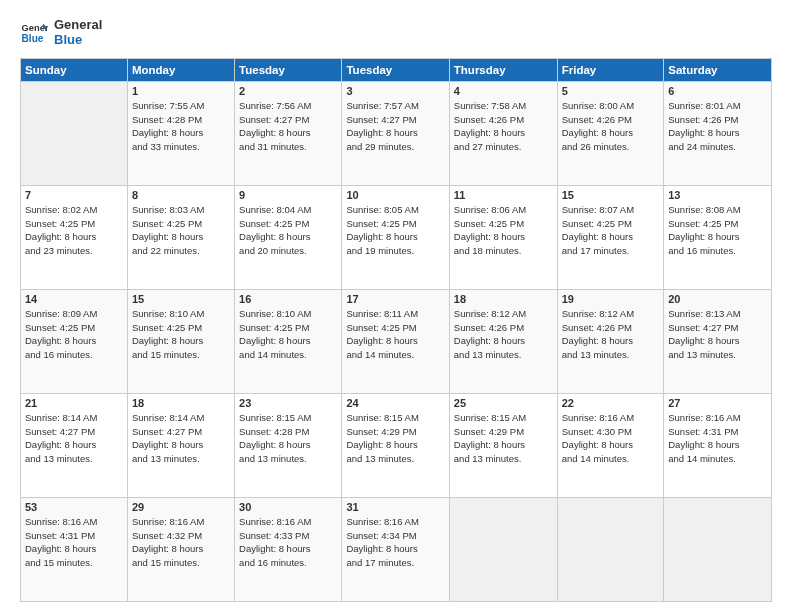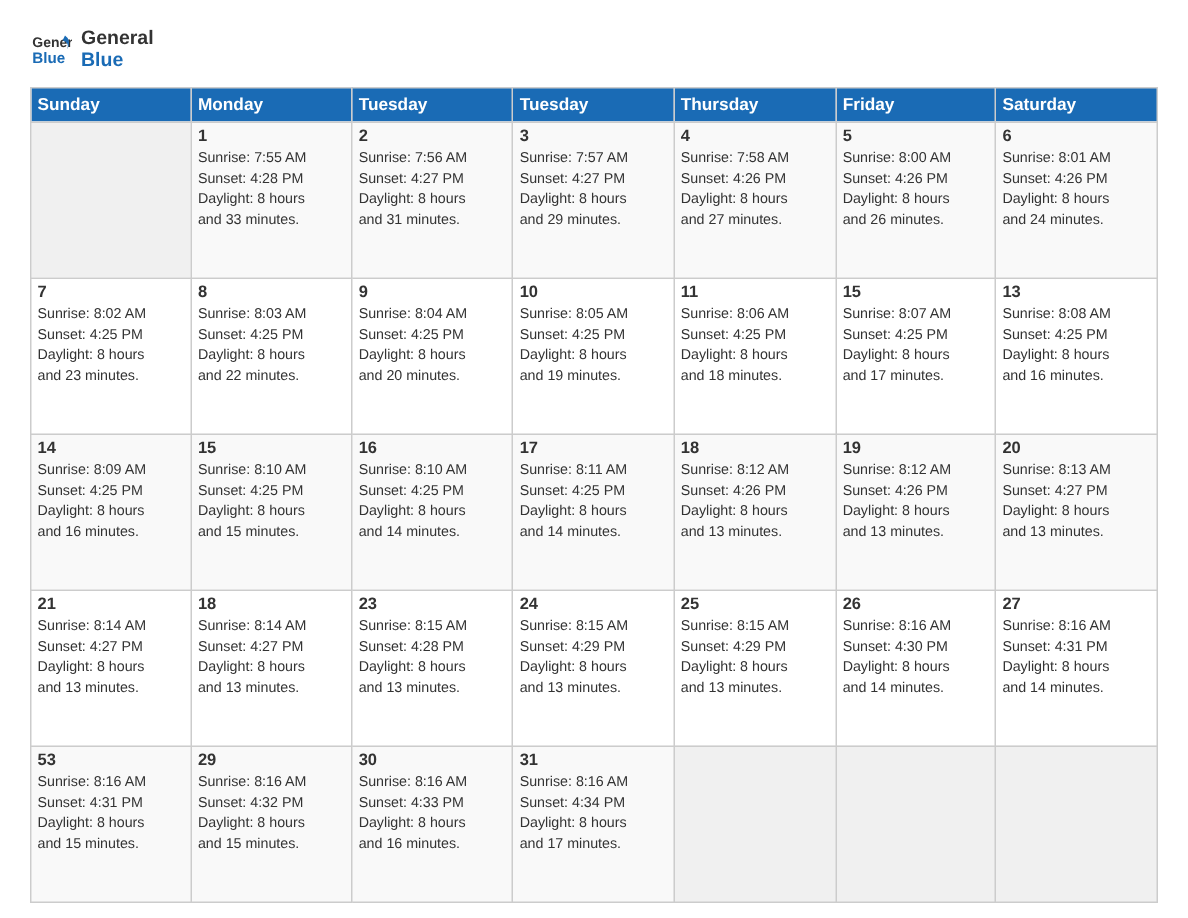--- a/index.html
+++ b/index.html
@@ -303,21 +303,21 @@
 and 13 minutes.</div>
           </td>
           <td>
             <span class="day-num">25</span>
             <div class="day-info" style="white-space: pre-line;">Sunrise: 8:15 AM
 Sunset: 4:29 PM
 Daylight: 8 hours
 and 13 minutes.</div>
           </td>
           <td>
-            <span class="day-num">26</span>
+            <span class="day-num">22</span>
             <div class="day-info" style="white-space: pre-line;">Sunrise: 8:16 AM
 Sunset: 4:30 PM
 Daylight: 8 hours
 and 14 minutes.</div>
           </td>
           <td>
             <span class="day-num">27</span>
             <div class="day-info" style="white-space: pre-line;">Sunrise: 8:16 AM
 Sunset: 4:31 PM
 Daylight: 8 hours

